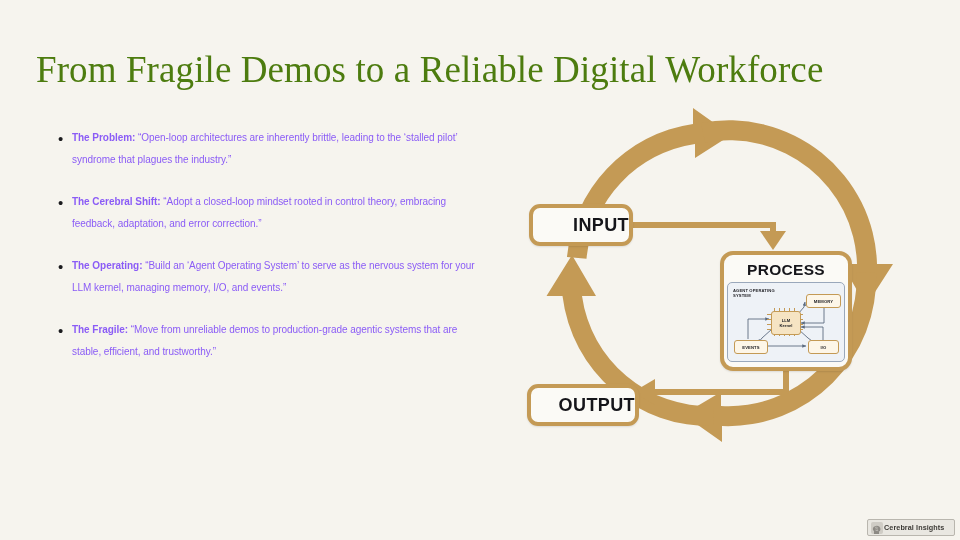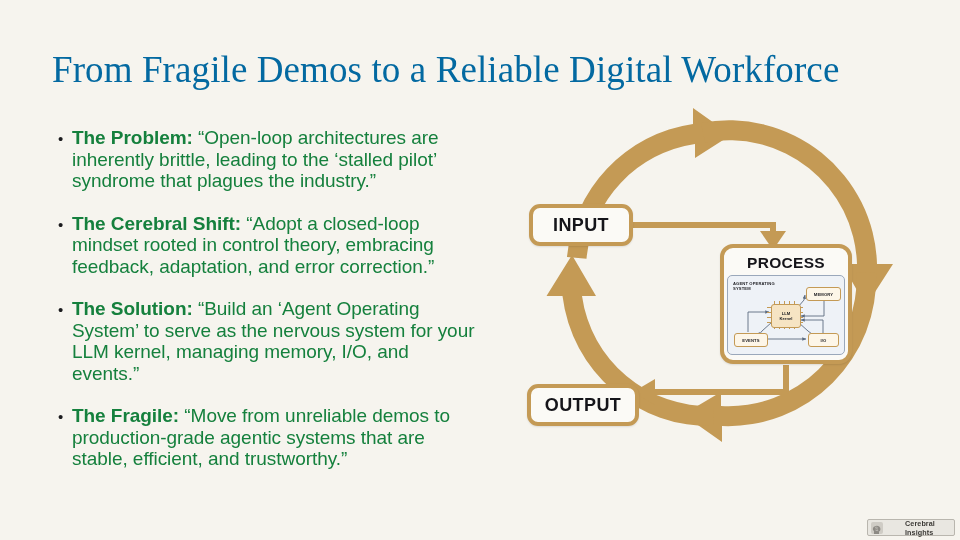--- a/index.html
+++ b/index.html
@@ -6,62 +6,62 @@
   body{
     width:960px;height:540px;overflow:hidden;
     background:#f6f4ee;
     font-family:"Liberation Sans", sans-serif;
     position:relative;
   }
   .slide{position:absolute;inset:0;background:#f6f4ee;}
 
   
   .title{
-    position:absolute;left:52px;top:48px;width:880px;
+    position:absolute;left:36px;top:48px;width:880px;
     font-family:"Liberation Serif", serif;
-    font-size:37px;font-weight:400;color:#0369a1;
+    font-size:37px;font-weight:400;color:#4d7c0f;
     letter-spacing:.1px;white-space:nowrap;
   }
 
   
   .bullets{
     position:absolute;left:58px;top:127px;width:420px;
   }
   .bullet{
     display:flex;align-items:flex-start;
     margin-bottom:21px;
   }
   .dot{
     flex:0 0 auto;width:14px;margin-top:1px;
     font-size:15px;line-height:21px;color:#1b1b1e;text-align:left;
   }
   .btext{
-    font-size:19px;line-height:21.5px;color:#15803d;
+    font-size:10px;line-height:21.5px;color:#8b5cf6;
     letter-spacing:-0.05px;
   }
   .blabel{font-weight:bold;}
 
   
   .diagram{position:absolute;left:505px;top:100px;width:450px;height:420px;}
   .diagram svg{display:block;}
 
   .node{
     position:absolute;
     background:#fbfaf6;
     border:4px solid #c49a55;
     border-radius:11px;
     box-sizing:border-box;
-    display:flex;align-items:center;justify-content:center;
+    display:flex;align-items:center;justify-content:flex-end;
     color:#15151a;font-weight:bold;
     box-shadow:0 1px 2px rgba(0,0,0,.10);
   }
   #node-input{left:24px;top:104px;width:104px;height:42px;font-size:18px;letter-spacing:.4px;}
   #node-output{left:22px;top:284px;width:112px;height:42px;font-size:18px;letter-spacing:.4px;}
   #node-process{
-    left:215px;top:144px;width:132px;height:120px;
+    left:215px;top:151px;width:132px;height:120px;
     border-width:4px;border-radius:13px;
     flex-direction:column;justify-content:flex-start;padding-top:6px;
   }
   #node-process .ptitle{font-size:15.5px;letter-spacing:.3px;margin-bottom:3px;}
 
   
   .aos{
     width:116px;height:78px;position:relative;
     background:#eef2f7;border:1px solid #9aa8bb;border-radius:5px;
   }
@@ -85,21 +85,21 @@
   }
   #ibox-memory{left:78px;top:11px;width:33px;height:12px;}
   #ibox-io{left:80px;top:57px;width:29px;height:12px;}
   #ibox-events{left:6px;top:57px;width:32px;height:12px;}
   .aos svg{position:absolute;left:0;top:0;}
 
   
   .watermark{
     position:absolute;left:867px;top:519px;width:88px;height:17px;
     background:#e9e7e1;border:1px solid #b9b6ae;border-radius:2px;
-    display:flex;align-items:center;gap:22px;padding-left:3px;box-sizing:border-box;
+    display:flex;align-items:center;gap:1px;padding-left:3px;box-sizing:border-box;
   }
   .wm-icon{
     width:12px;height:12px;border-radius:2px;
     background:#cfccc5;position:relative;overflow:hidden;flex:0 0 auto;
   }
   .wm-text{font-size:7.2px;font-weight:bold;color:#3c3a36;letter-spacing:.1px;}
 </style>
 </head>
 <body>
 
@@ -114,21 +114,21 @@
       <div class="btext"><span class="blabel">The Problem:</span><span> “Open-loop architectures are inherently brittle, leading to the ‘stalled pilot’ syndrome that plagues the industry.”</span></div>
     </div>
 
     <div class="bullet">
       <div class="dot">•</div>
       <div class="btext"><span class="blabel">The Cerebral Shift:</span><span> “Adopt a closed-loop mindset rooted in control theory, embracing feedback, adaptation, and error correction.”</span></div>
     </div>
 
     <div class="bullet">
       <div class="dot">•</div>
-      <div class="btext"><span class="blabel">The Solution:</span><span> “Build an ‘Agent Operating System’ to serve as the nervous system for your LLM kernel, managing memory, I/O, and events.”</span></div>
+      <div class="btext"><span class="blabel">The Operating:</span><span> “Build an ‘Agent Operating System’ to serve as the nervous system for your LLM kernel, managing memory, I/O, and events.”</span></div>
     </div>
 
     <div class="bullet">
       <div class="dot">•</div>
       <div class="btext"><span class="blabel">The Fragile:</span><span> “Move from unreliable demos to production-grade agentic systems that are stable, efficient, and trustworthy.”</span></div>
     </div>
 
   </div>
 
   <div class="diagram">

